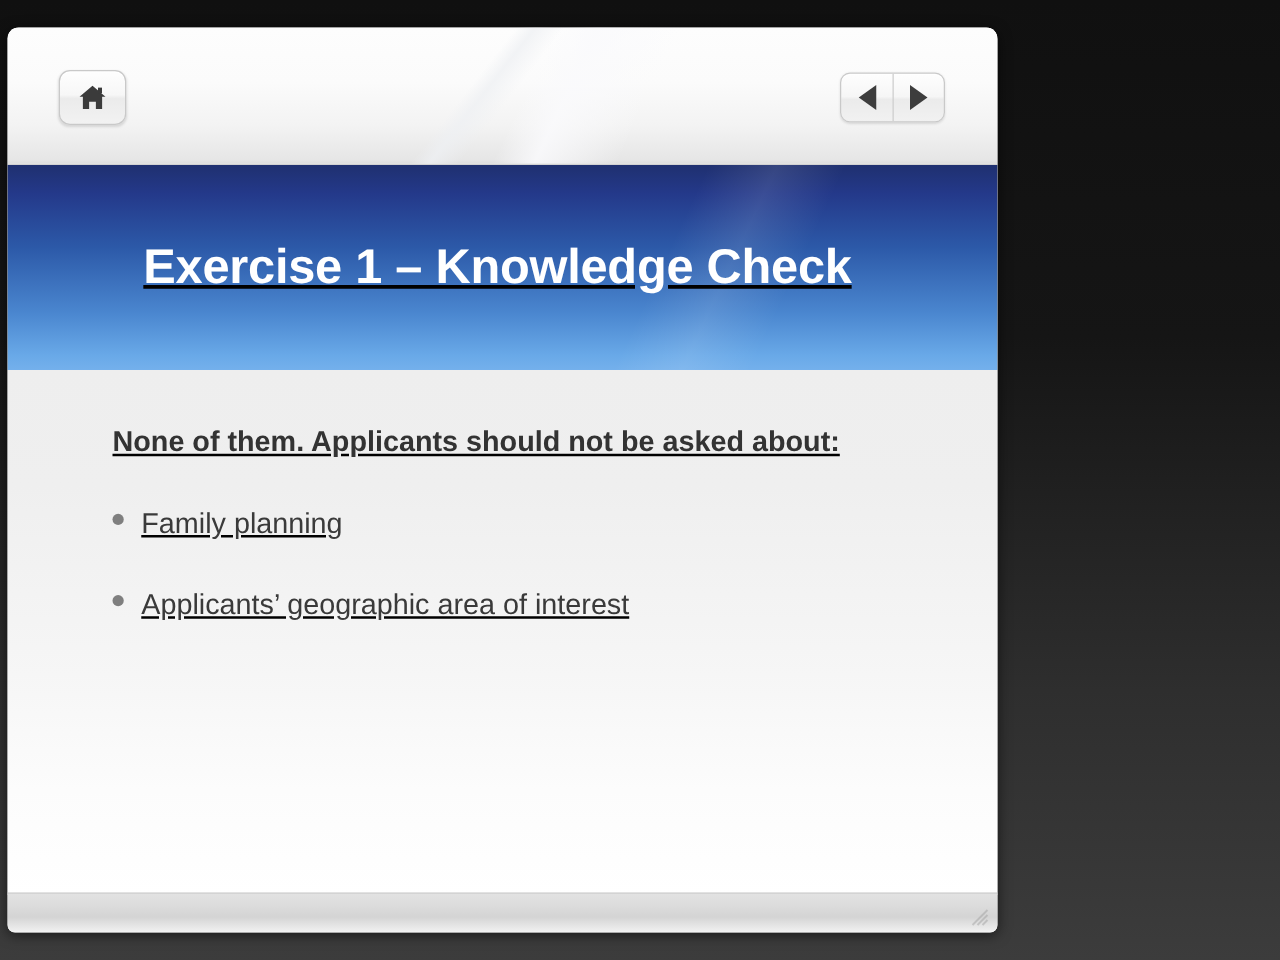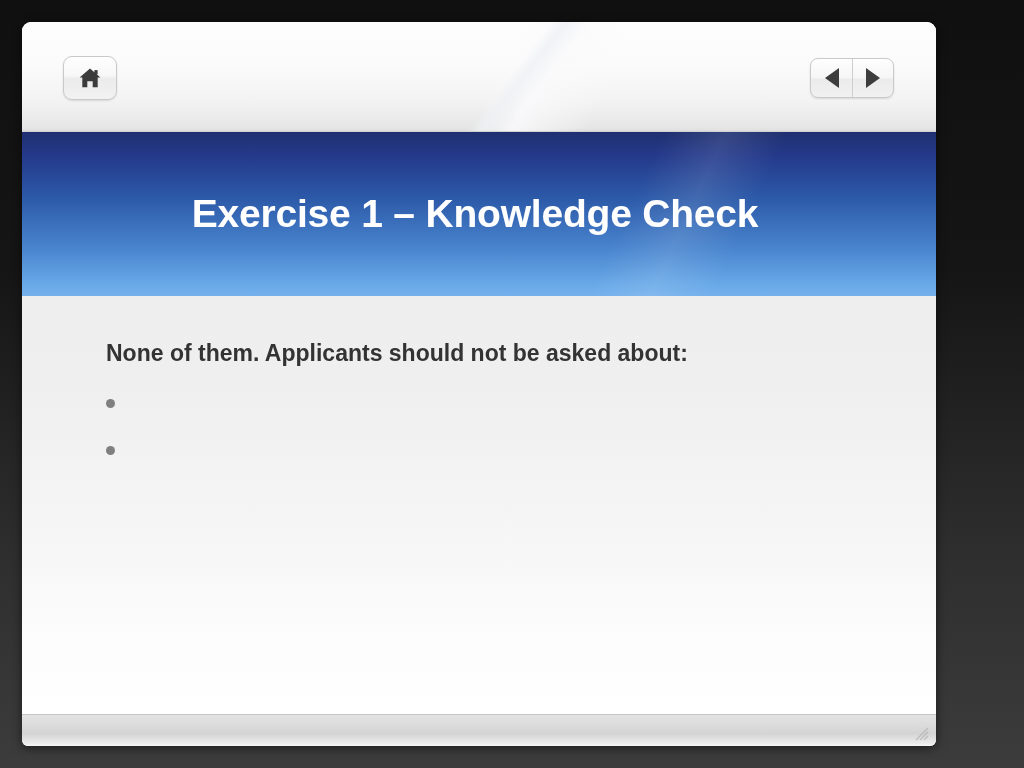--- a/index.html
+++ b/index.html
@@ -11,28 +11,29 @@
   }
   body {
     background: linear-gradient(to bottom, #101010 0%, #151515 35%, #2e2e2e 72%, #3c3c3c 100%);
     font-family: "Liberation Sans", sans-serif;
     -webkit-font-smoothing: antialiased;
   }
 
   
   .player-window {
     position: absolute;
-    left: 22px;
+    left: 6px;
     top: 22px;
-    width: 914px;
+    width: 792px;
     height: 724px;
     border-radius: 9px 9px 6px 6px;
     background: #ffffff;
     overflow: hidden;
     box-shadow: 0 2px 10px rgba(0,0,0,0.55);
+    text-decoration: underline;
   }
 
   
   .toolbar {
     position: relative;
     height: 109px;
     background:
       linear-gradient(115deg, rgba(255,255,255,0) 52%, rgba(250,250,252,0.85) 56%, rgba(255,255,255,0) 64%),
       linear-gradient(to bottom, #fdfdfd 0%, #fbfbfb 40%, #f3f3f3 72%, #e6e6e6 97%, #dedede 100%);
     border-bottom: 1px solid #d2d2d2;
@@ -226,23 +227,25 @@
   <div class="title-banner">
     <div class="slide-title">Exercise 1 – Knowledge Check</div>
   </div>
 
   <div class="slide-body">
     <p class="body-heading">None of them. Applicants should not be asked about:</p>
 
     <ul class="bullet-list">
       <li class="bullet-item">
         <span class="bullet-dot"></span>
+        <span>Family planning</span>
       </li>
       <li class="bullet-item">
         <span class="bullet-dot"></span>
+        <span>Applicants’ geographic area of interest</span>
       </li>
     </ul>
   </div>
 
   <div class="status-bar">
     <span class="resize-grip">
       <svg width="18" height="18" viewBox="0 0 18 18" aria-hidden="true">
         <path d="M16 4 L4 16 M16 8 L8 16 M16 12 L12 16" stroke="#9a9a9a" stroke-width="1.6" fill="none"></path>
       </svg>
     </span>

